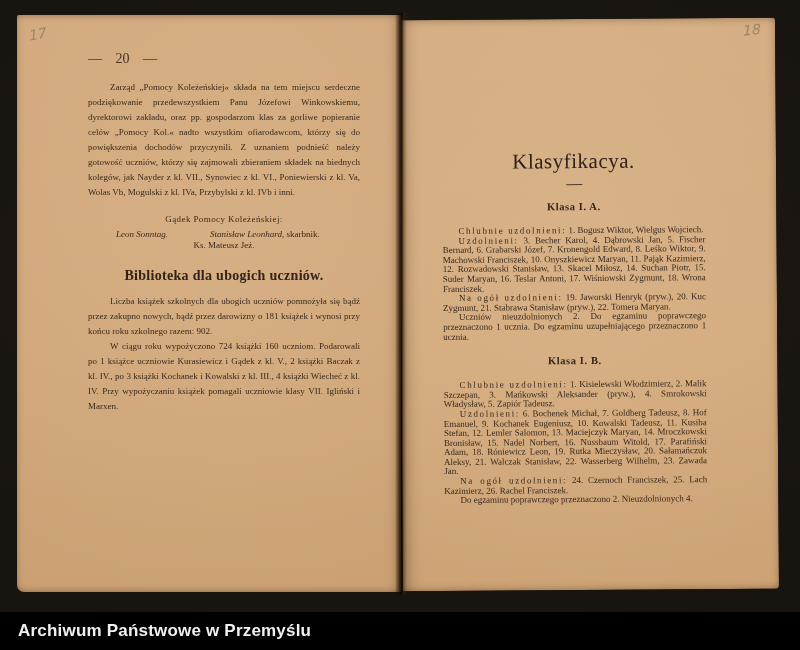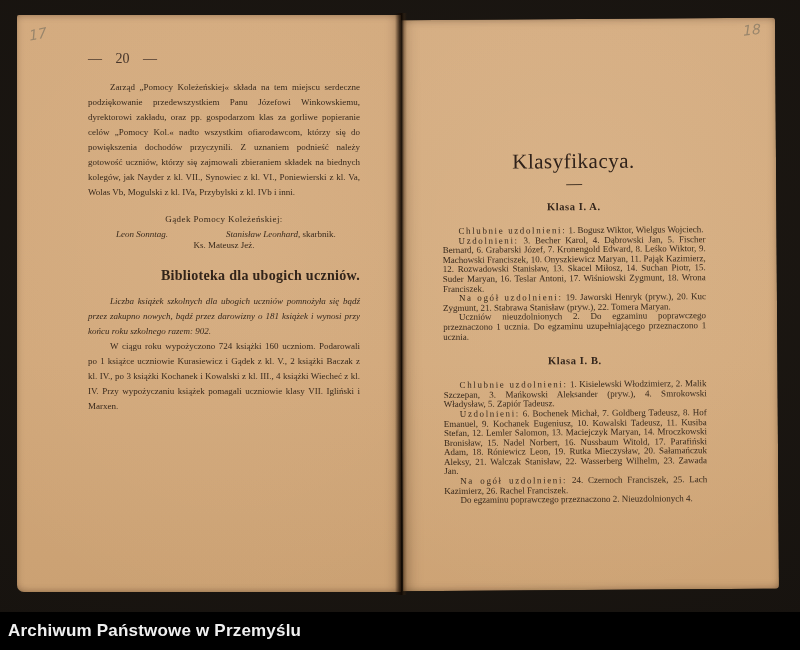--- a/index.html
+++ b/index.html
@@ -66,28 +66,28 @@
     font-size:9px;line-height:15px;text-align:justify;margin:0;
     color:#38291c;
   }
   .p1{margin-top:13px;text-indent:22px;}
   .board-heading{
     margin-top:14px;text-align:center;font-size:9px;color:#38291c;
     letter-spacing:.4px;
   }
   .board-row{position:relative;height:11px;margin-top:5px;font-size:9px;text-align:center;}
   .board-row .m-left{position:absolute;left:28px;font-style:italic;}
-  .board-row .m-right{position:absolute;left:138px;}
+  .board-row .m-right{position:absolute;left:122px;}
   .m-right .nm{font-style:italic;}
   .board-center{text-align:center;font-size:9px;margin-top:0;}
   .biblio-heading{
-    margin-top:18px;text-align:right;font-weight:bold;font-size:14px;
+    margin-top:18px;text-align:center;font-weight:bold;font-size:14px;
     letter-spacing:.3px;color:#32241a;
   }
-  .lib1{margin-top:10px;text-indent:22px;font-style:italic;}
+  .lib1{margin-top:10px;text-indent:22px;}
   .lib2{text-indent:22px;font-family:Liberation Serif, serif;}
   .sigblock{margin-top:14px;text-align:right;padding-right:28px;}
   .sig-name{font-style:italic;font-size:9.5px;}
   .sig-role{font-size:7.5px;margin-top:2px;padding-right:6px;}
   
   .content-right{position:absolute;left:42px;top:130px;width:263px;}
   .title{
     text-align:center;font-size:21px;letter-spacing:.5px;color:#30221a;
   }
   .divider{
@@ -105,21 +105,21 @@
   .rp-first{margin-top:14px;}
   .lead{letter-spacing:1.6px;}
   
   .footer{
     position:absolute;left:0;top:612px;width:800px;height:38px;
     background:#000;
   }
   .footer-label{
     font-family:"Liberation Sans","DejaVu Sans",sans-serif;
     font-weight:bold;font-size:17px;color:#f0f0f0;
-    line-height:38px;padding-left:8px;letter-spacing:.2px;
+    line-height:38px;padding-left:18px;letter-spacing:.2px;
   }
 </style>
 </head>
 <body>
 
 <div class="stage">
 
   <div class="page page-left">
     <div class="pencil pencil-left">17</div>
     <div class="content-left">

